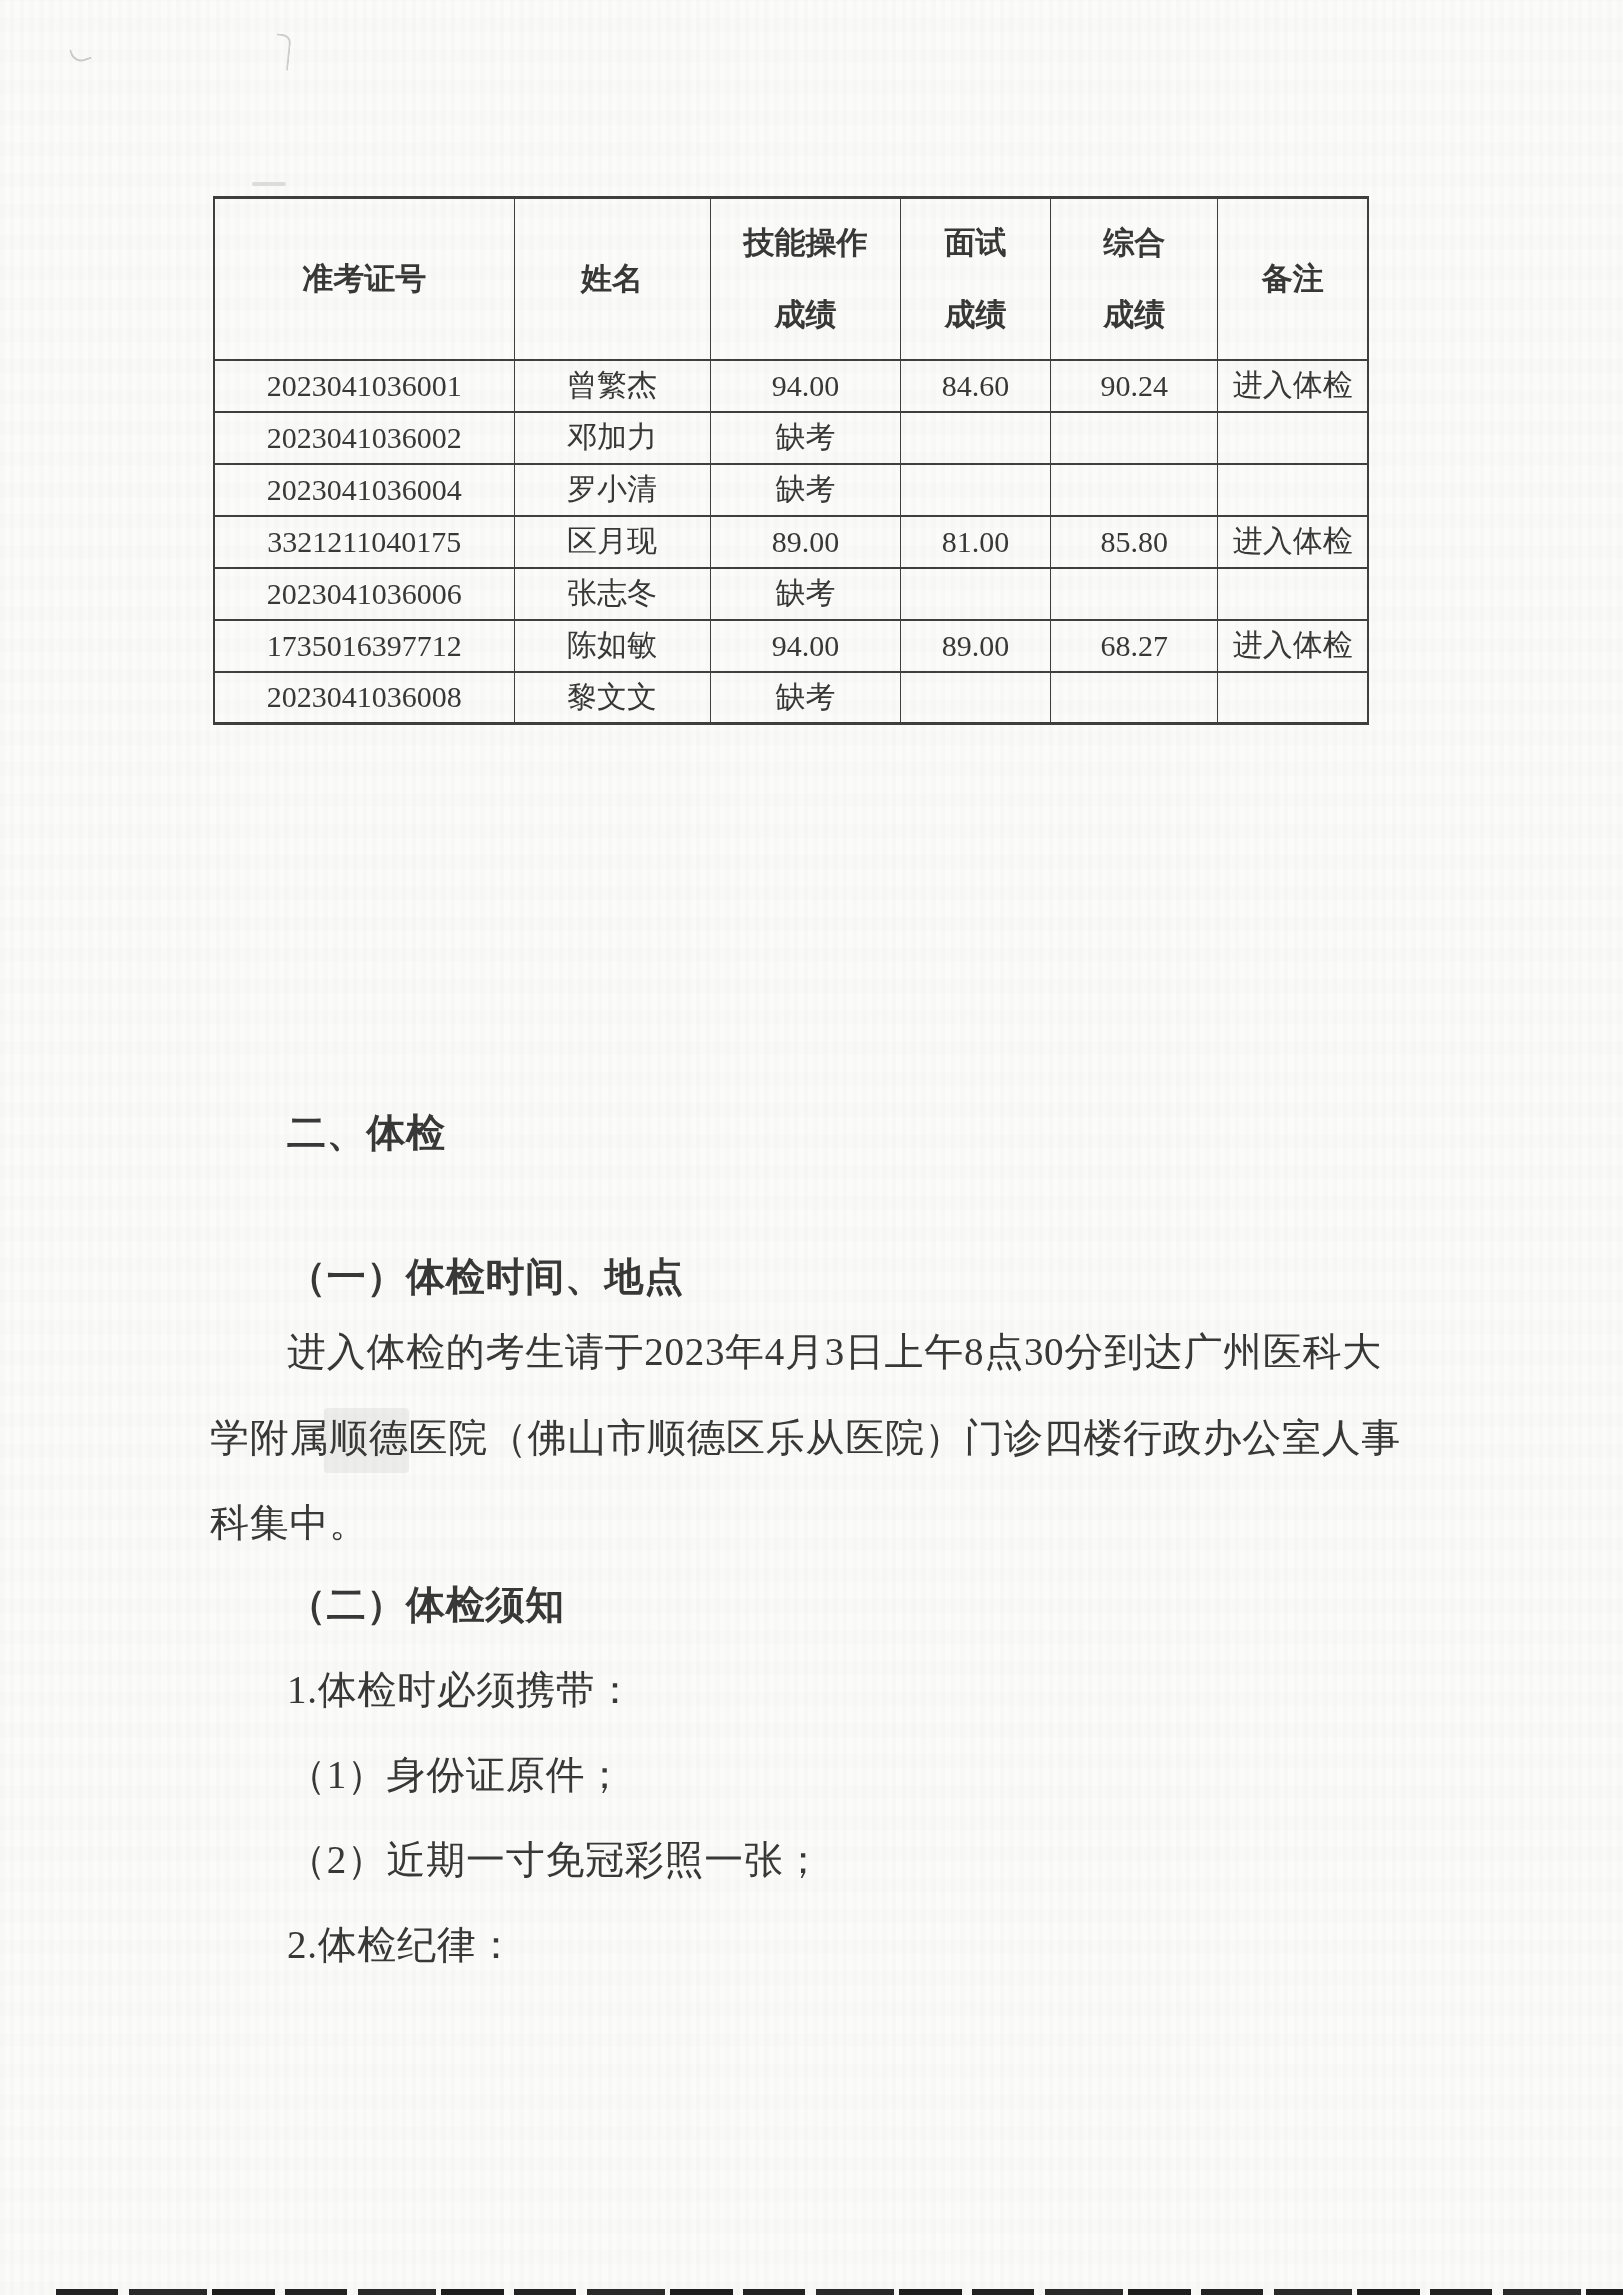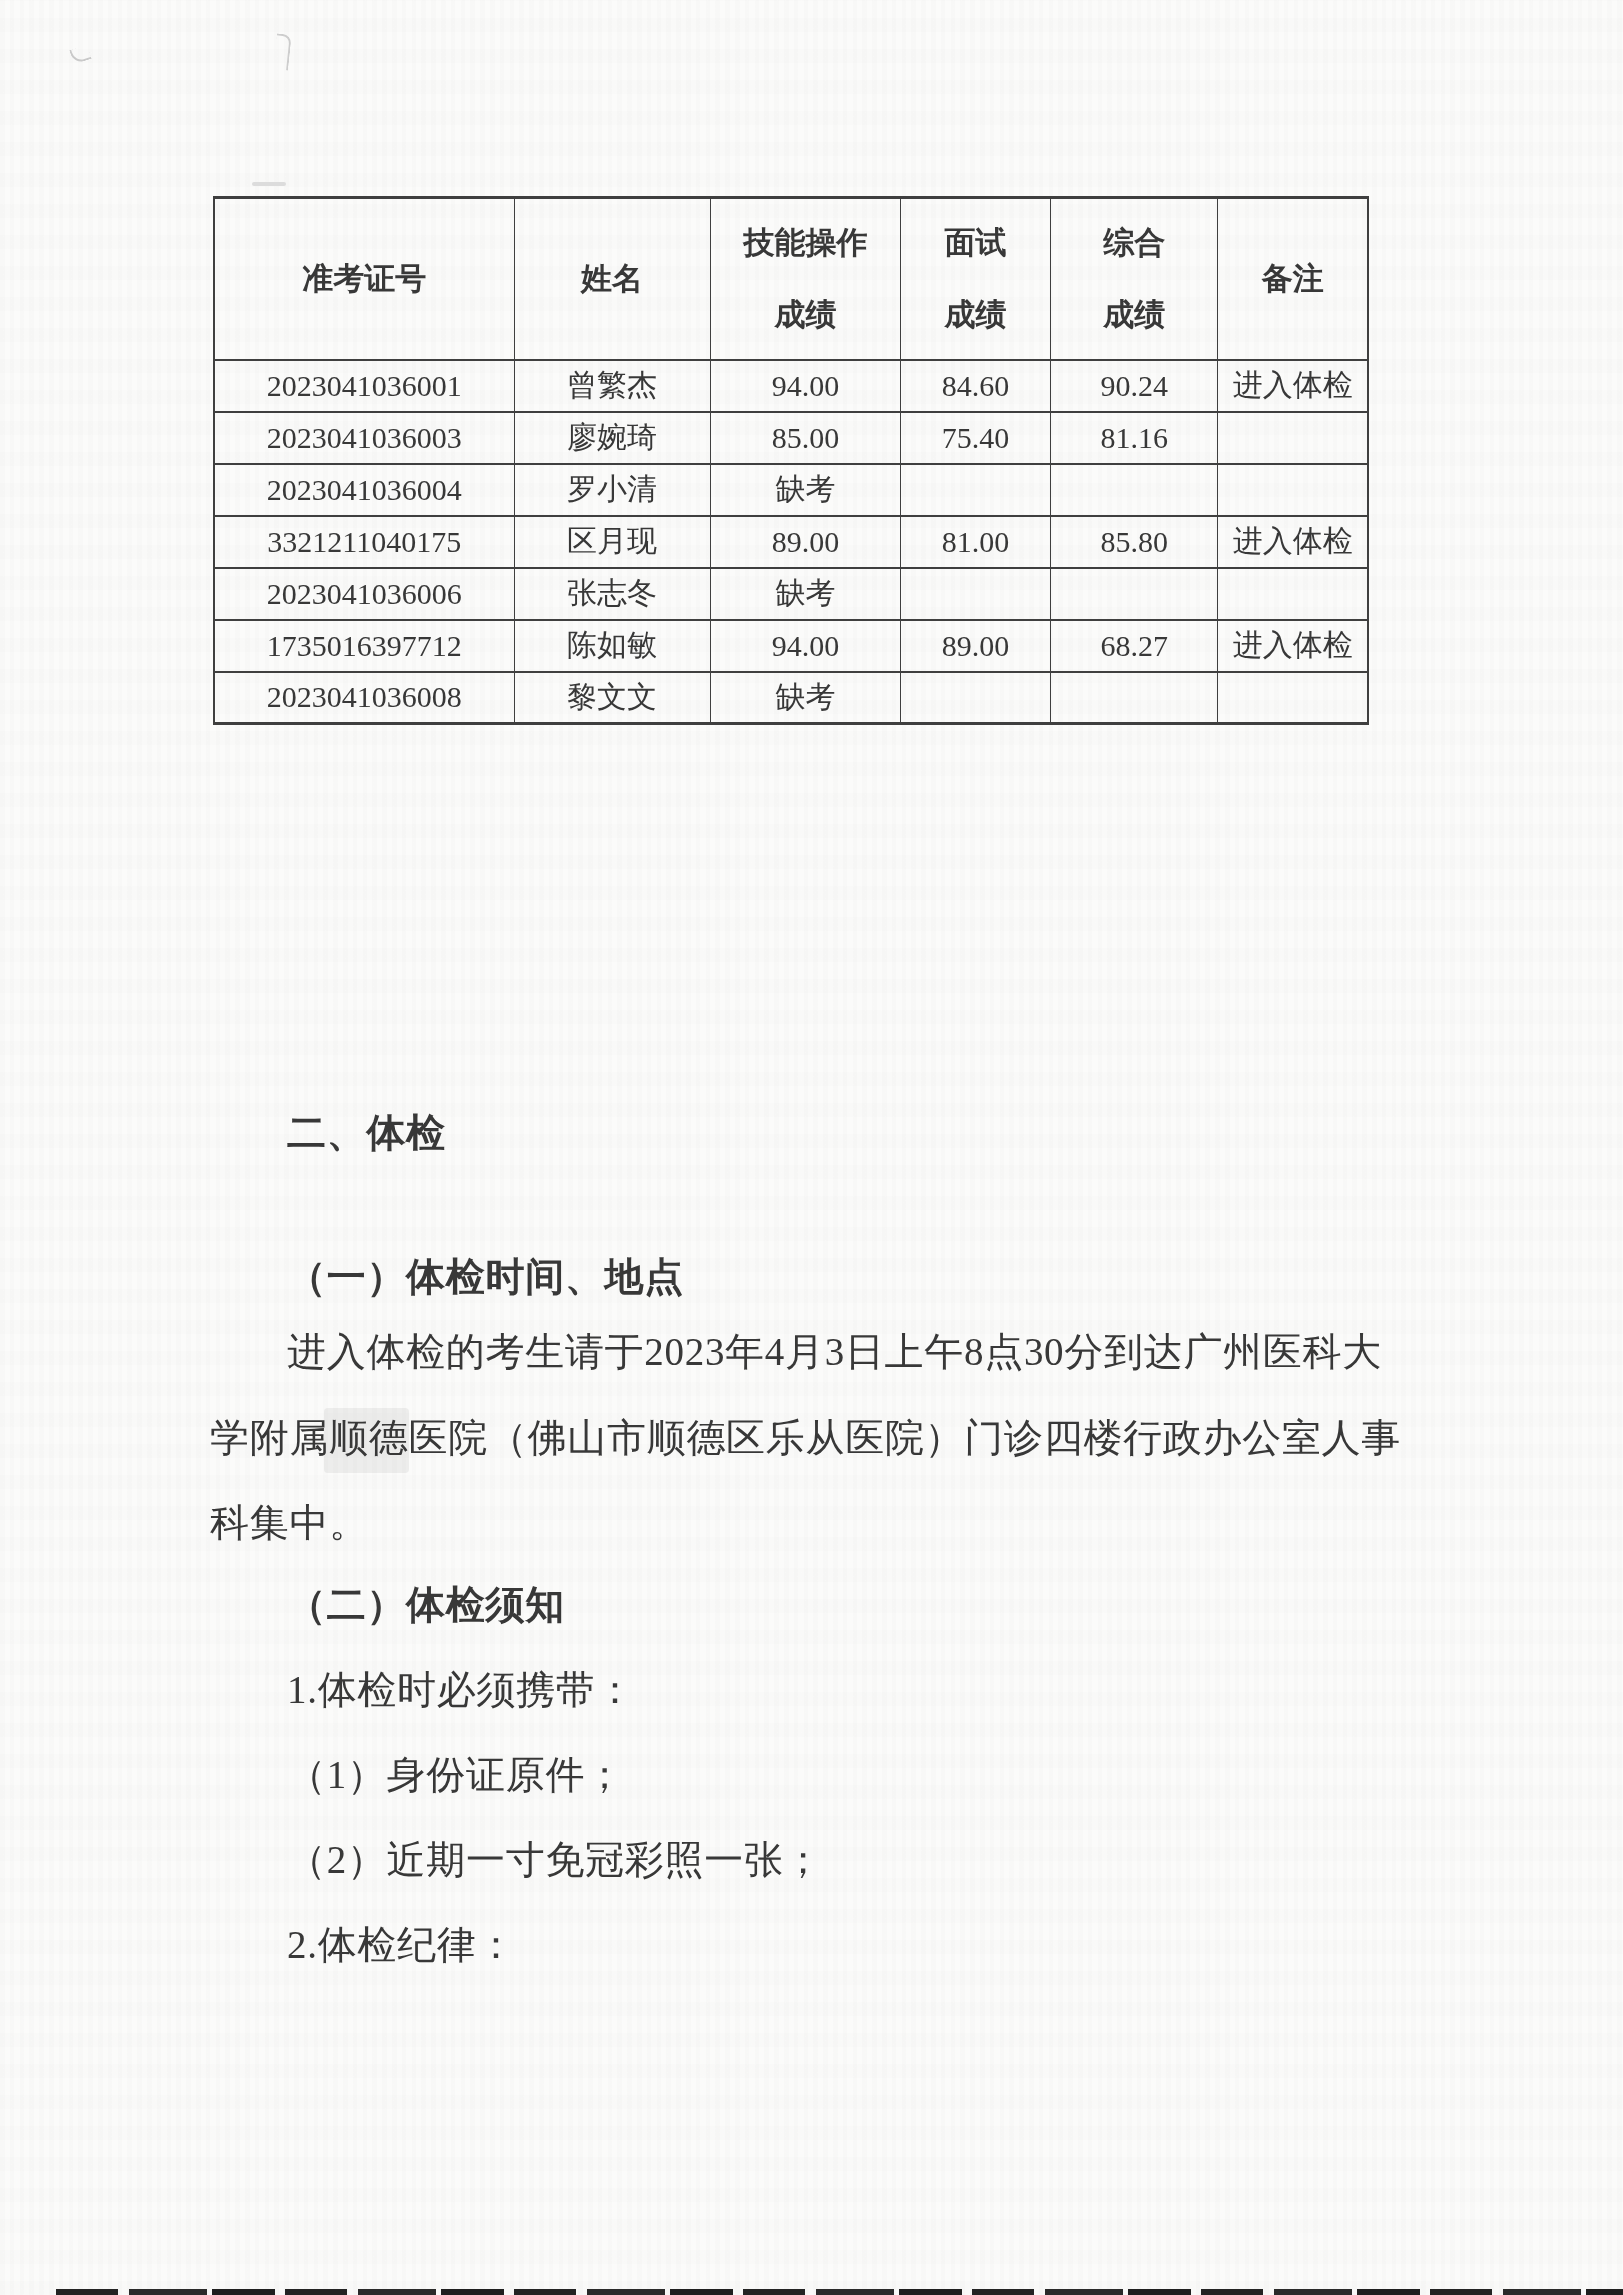--- a/index.html
+++ b/index.html
@@ -148,25 +148,25 @@
   <tbody>
     <tr>
       <td>2023041036001</td>
       <td>曾繁杰</td>
       <td>94.00</td>
       <td>84.60</td>
       <td>90.24</td>
       <td>进入体检</td>
     </tr>
     <tr>
-      <td>2023041036003</td>
-      <td>廖婉琦</td>
-      <td>85.00</td>
-      <td>75.40</td>
-      <td>81.16</td>
+      <td>2023041036002</td>
+      <td>邓加力</td>
+      <td>缺考</td>
+      <td></td>
+      <td></td>
       <td></td>
     </tr>
     <tr>
       <td>2023041036004</td>
       <td>罗小清</td>
       <td>缺考</td>
       <td></td>
       <td></td>
       <td></td>
     </tr>

